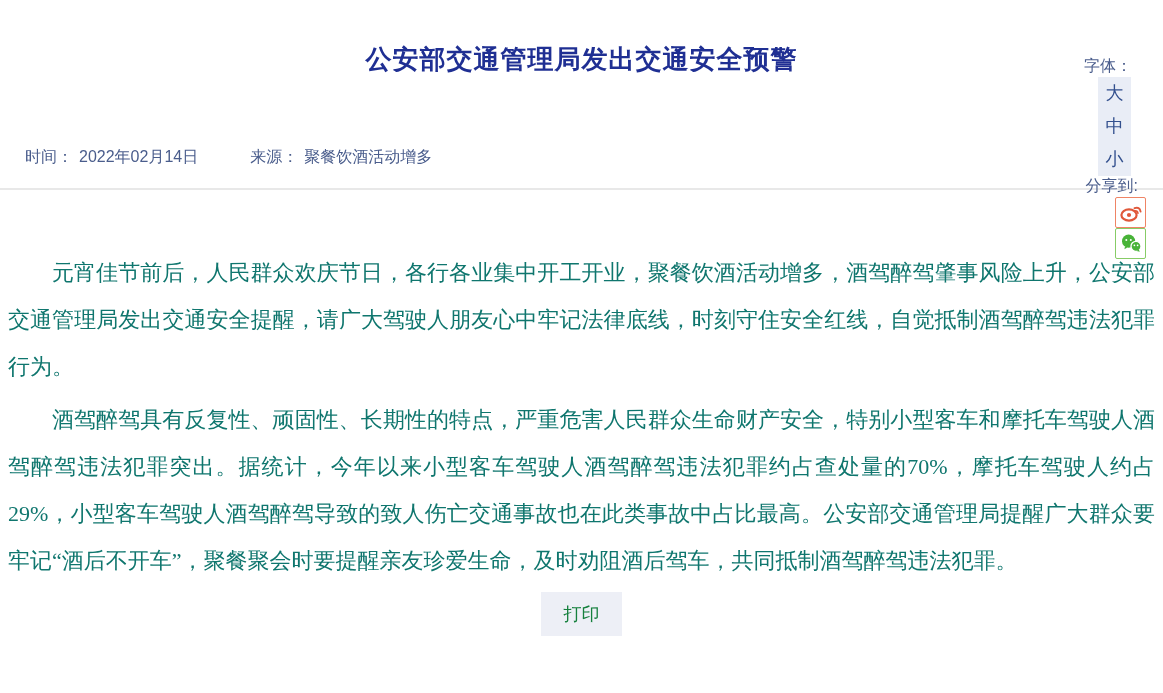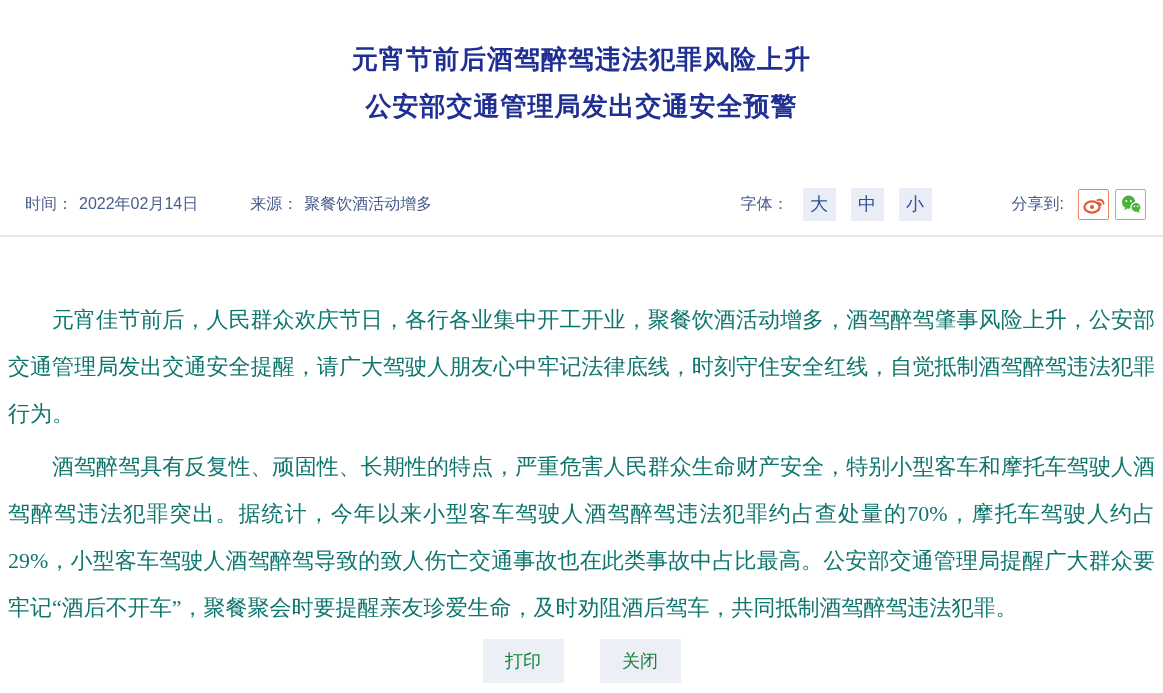--- a/index.html
+++ b/index.html
@@ -33,21 +33,21 @@
     display: flex;
     align-items: center;
     padding: 0 17px 0 25px;
     font-size: 16px;
     color: #4a5d8c;
   }
   .meta-left { display: flex; align-items: center; white-space: nowrap; }
   .meta-label { margin-right: 6px; text-align: center; }
   .meta-value { margin-right: 52px; }
   .meta-value:last-child { margin-right: 0; }
-  .meta-right { margin-left: auto; display: flex; align-items: center; }
+  .meta-right { margin-left: auto; display: flex; align-items: flex-end; flex-direction: column; }
   .font-label { margin-right: 14px; }
   .font-size-btn {
     width: 33px; height: 33px;
     margin-right: 15px;
     background: #e9edf6;
     border: none;
     font-size: 18px;
     color: #33508e;
     font-family: "Liberation Sans", sans-serif;
     cursor: pointer;
@@ -106,21 +106,20 @@
     font-family: "Liberation Sans", sans-serif;
     cursor: pointer;
   }
 </style>
 </head>
 <body>
 
 <div class="page">
 
   <header class="title-block">
-    <div class="title-line">元宵节前后酒驾醉驾违法犯罪风险上升</div>
     <div class="title-line">公安部交通管理局发出交通安全预警</div>
   </header>
 
   <div class="meta-row">
     <div class="meta-left">
       <span class="meta-label">时间：</span>
       <span class="meta-value">2022年02月14日</span>
       <span class="meta-label">来源：</span>
       <span class="meta-value">聚餐饮酒活动增多</span>
     </div>
@@ -157,16 +156,15 @@
 
   <div class="divider"></div>
 
   <main class="article-body">
     <p>元宵佳节前后，人民群众欢庆节日，各行各业集中开工开业，聚餐饮酒活动增多，酒驾醉驾肇事风险上升，公安部交通管理局发出交通安全提醒，请广大驾驶人朋友心中牢记法律底线，时刻守住安全红线，自觉抵制酒驾醉驾违法犯罪行为。</p>
     <p>酒驾醉驾具有反复性、顽固性、长期性的特点，严重危害人民群众生命财产安全，特别小型客车和摩托车驾驶人酒驾醉驾违法犯罪突出。据统计，今年以来小型客车驾驶人酒驾醉驾违法犯罪约占查处量的70%，摩托车驾驶人约占29%，小型客车驾驶人酒驾醉驾导致的致人伤亡交通事故也在此类事故中占比最高。公安部交通管理局提醒广大群众要牢记“酒后不开车”，聚餐聚会时要提醒亲友珍爱生命，及时劝阻酒后驾车，共同抵制酒驾醉驾违法犯罪。</p>
   </main>
 
   <footer class="footer-actions">
     <button class="action-btn">打印</button>
-    <button class="action-btn">关闭</button>
   </footer>
 
 </div>
 
 </body></html>

